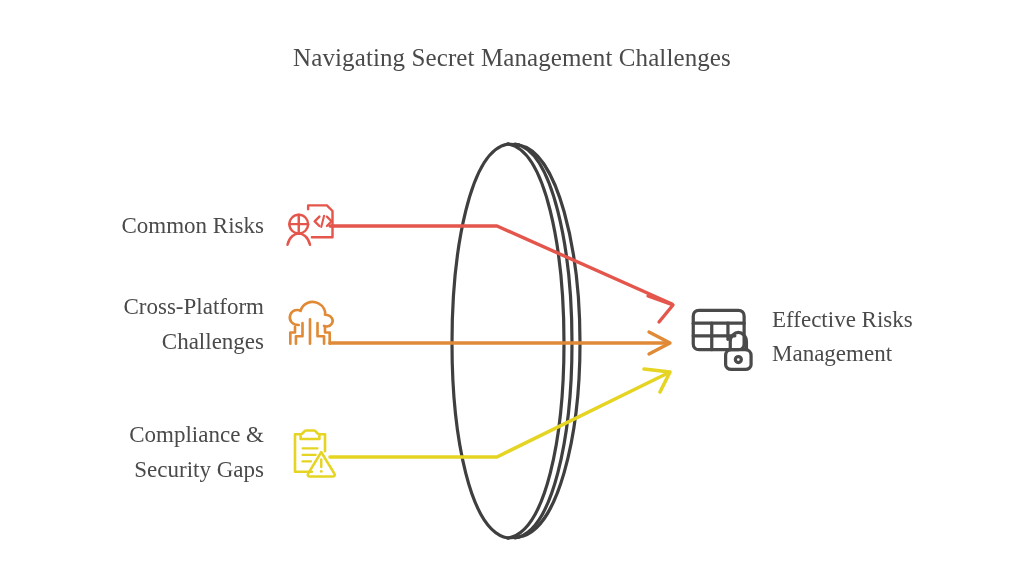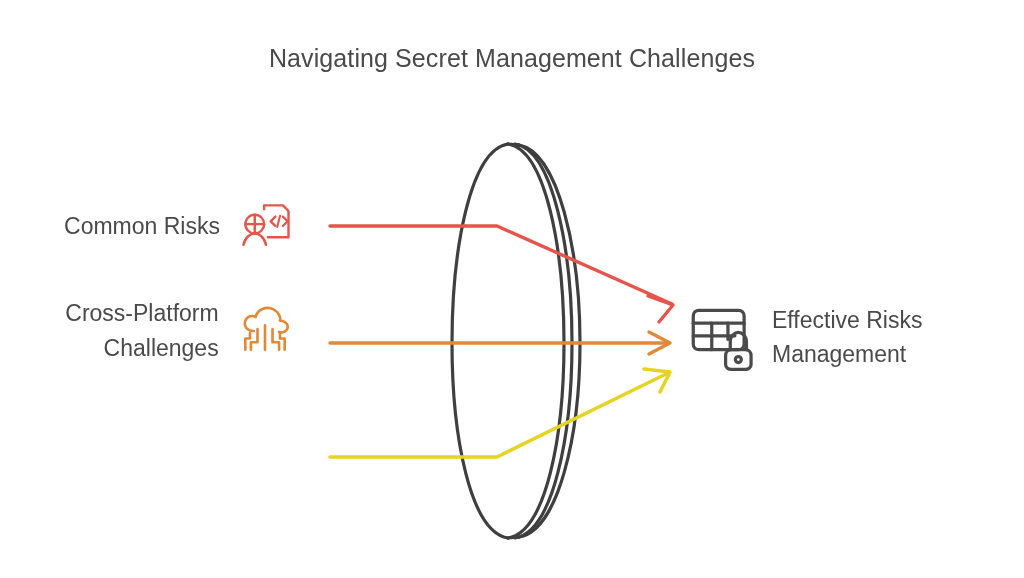--- a/index.html
+++ b/index.html
@@ -11,59 +11,60 @@
     width: 1024px;
     height: 578px;
     background: #ffffff;
     font-family: "Liberation Sans", sans-serif;
     overflow: hidden;
   }
   #canvas {
     position: relative;
     width: 1024px;
     height: 468px;
+    font-family: Liberation Serif, serif;
   }
 
   
   .title {
     position: absolute;
     left: 0;
     top: 44px;
     width: 1024px;
     text-align: center;
     font-size: 25px;
     color: #4a4a4a;
     letter-spacing: .1px;
     white-space: nowrap;
   }
 
   
   .row {
     position: absolute;
     display: flex;
     align-items: center;
-    justify-content: center;
+    justify-content: flex-end;
   }
   .row-label {
     font-size: 23px;
     color: #4a4a4a;
     line-height: 1.5;
     text-align: right;
     white-space: pre-line;
     padding-right: 16px;
   }
   .row-icon {
     width: 60px;
     height: 60px;
     flex: 0 0 60px;
     display: block;
   }
 
   #row-common-risks   { left: 20px; top: 196px;  width: 320px; }
-  #row-cross-platform { left: 20px; top: 296px;  width: 320px; }
+  #row-cross-platform { left: 20px; top: 290px;  width: 320px; }
   #row-compliance     { left: 20px; top: 418px;  width: 320px; }
 
   
   #outcome {
     position: absolute;
     left: 684px;
     top: 300px;
     display: flex;
     align-items: center;
   }
@@ -155,20 +156,39 @@
                C 47,12 49,18 48,21 C 55,21 58,27 55,31 C 53,34 50,34 47,33"></path>
 
       <path d="M 32,26 L 32,52"></path>
       <path d="M 24,30 L 24,44 L 17,44 L 17,52"></path>
       <path d="M 40,30 L 40,44 L 47,44 L 47,52"></path>
       <path d="M 16,34 L 16,40 L 11,40 L 11,52"></path>
       <path d="M 48,34 L 48,40 L 53,40 L 53,52"></path>
     </svg>
   </div>
 
+  <div class="row" id="row-compliance">
+    <div class="row-label">Compliance &amp;
+Security Gaps</div>
+    <svg class="row-icon" viewBox="0 0 64 64" fill="none" stroke="#e5d422" stroke-width="2.8" stroke-linecap="round" stroke-linejoin="round">
+
+      <path d="M 22,12 L 16,12 L 16,52 L 34,52"></path>
+      <path d="M 42,12 L 48,12 L 48,30"></path>
+
+      <path d="M 22,17 L 22,12 C 25,12 25,8 28,8 L 36,8 C 39,8 39,12 42,12 L 42,17 Z"></path>
+
+      <path d="M 24,27 L 40,27" stroke-width="2.4"></path>
+      <path d="M 24,34 L 38,34" stroke-width="2.4"></path>
+      <path d="M 24,41 L 33,41" stroke-width="2.4"></path>
+
+      <path d="M 44,31 L 58,54 C 59,56 58,57 56,57 L 32,57 C 30,57 29,56 30,54 Z"></path>
+      <path d="M 44,39 L 44,47" stroke-width="2.6"></path>
+      <path d="M 44,51.5 L 44,51.6" stroke-width="3"></path>
+    </svg>
+  </div>
 
   <div id="outcome">
     <svg class="out-icon" viewBox="0 0 64 64" fill="none" stroke="#4a4a4a" stroke-width="2.8" stroke-linecap="round" stroke-linejoin="round">
 
       <path d="M 8,14 C 8,11 10,9 13,9 L 47,9 C 50,9 52,11 52,14 L 52,38
                C 52,41 50,43 47,43 L 13,43 C 10,43 8,41 8,38 Z"></path>
 
       <path d="M 8,20 L 52,20"></path>
 
       <path d="M 8,31 L 44,31"></path>

